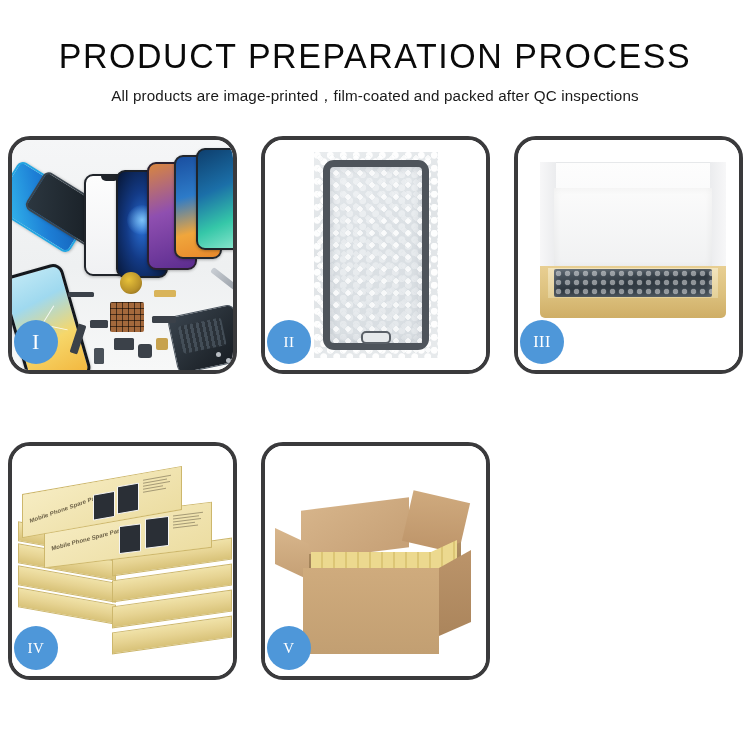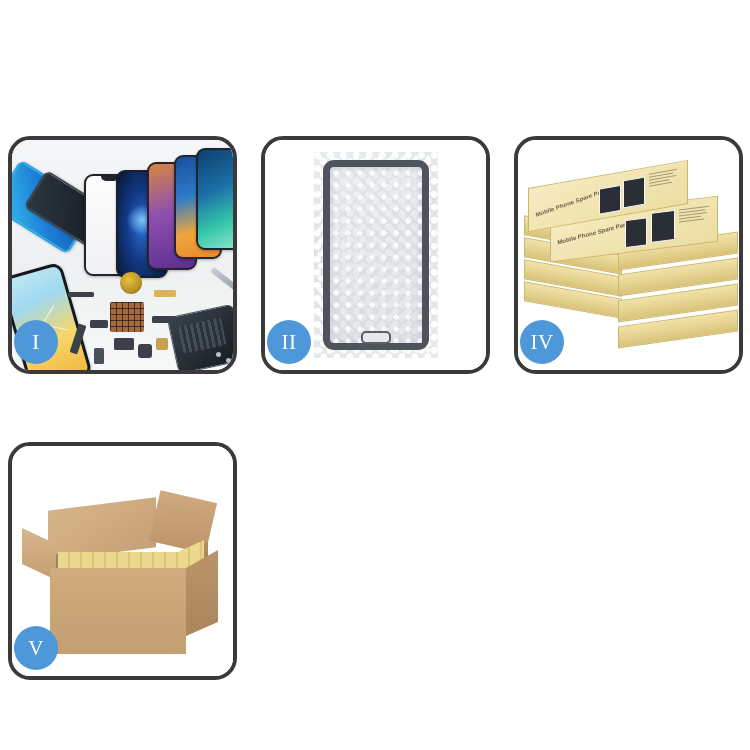--- a/index.html
+++ b/index.html
@@ -75,21 +75,21 @@
     border-radius: 50%;
     background: #4e97d9;
     color: #ffffff;
     font-family: "Liberation Serif", serif;
     font-size: 22px;
     line-height: 44px;
     text-align: center;
     letter-spacing: 0.5px;
     z-index: 9;
   }
-  .badge.wide { font-size: 21px; }
+  .badge.wide { font-size: 15px; }
   .badge.xwide { font-size: 16px; }
 
   
   .p1 { background: linear-gradient(180deg,#f5f6f7 0%, #eef0f1 55%, #f7f8f8 100%); }
   .phone {
     position: absolute;
     border-radius: 7px;
     box-shadow: 0 1px 3px rgba(0,0,0,0.28);
   }
   .ph-teal {
@@ -346,20 +346,24 @@
     position:absolute; left:18px; top:26px; width:192px; height:156px;
     background: linear-gradient(140deg, rgba(255,255,255,.55) 0%, rgba(240,245,248,.18) 40%, rgba(255,255,255,.4) 100%);
     pointer-events:none;
   }
 </style>
 </head>
 <body>
 
 <div id="page">
 
+  <div class="header">
+    <h1 class="title">PRODUCT PREPARATION PROCESS</h1>
+    <p class="subtitle">All products are image-printed，film-coated and packed after QC inspections</p>
+  </div>
 
   <div class="grid">
 
     <div class="panel">
       <div class="panel-inner p1">
         <div class="phone ph-teal"></div>
         <div class="phone ph-dark"></div>
         <div class="phone ph-white"></div>
         <div class="phone ph-blue"></div>
         <div class="phone ph-purple"></div>
@@ -399,20 +403,34 @@
         <div class="bubble-bg">
           <div class="bubbles"></div>
         </div>
         <div class="screen2">
           <div class="bubbles"></div>
         </div>
       </div>
       <div class="badge wide">II</div>
     </div>
 
+    <div class="panel">
+      <div class="panel-inner p3">
+        <div class="box3-lid"></div>
+        <div class="box3-flapL"></div>
+        <div class="box3-flapR"></div>
+        <div class="box3-foam"></div>
+        <div class="box3-body"></div>
+        <div class="box3-tray"></div>
+        <div class="box3-screen">
+          <div class="bubbles"></div>
+        </div>
+      </div>
+      <div class="badge xwide">III</div>
+    </div>
 
     <div class="panel">
       <div class="panel-inner p4">
         <div class="stack">
 
           <div class="ybox" style="left:2px;top:58px;width:96px;height:18px;transform:skewY(10deg)"></div>
           <div class="ybox" style="left:2px;top:80px;width:96px;height:18px;transform:skewY(10deg)"></div>
           <div class="ybox" style="left:2px;top:102px;width:96px;height:18px;transform:skewY(10deg)"></div>
           <div class="ybox" style="left:2px;top:124px;width:96px;height:18px;transform:skewY(10deg)"></div>
 

